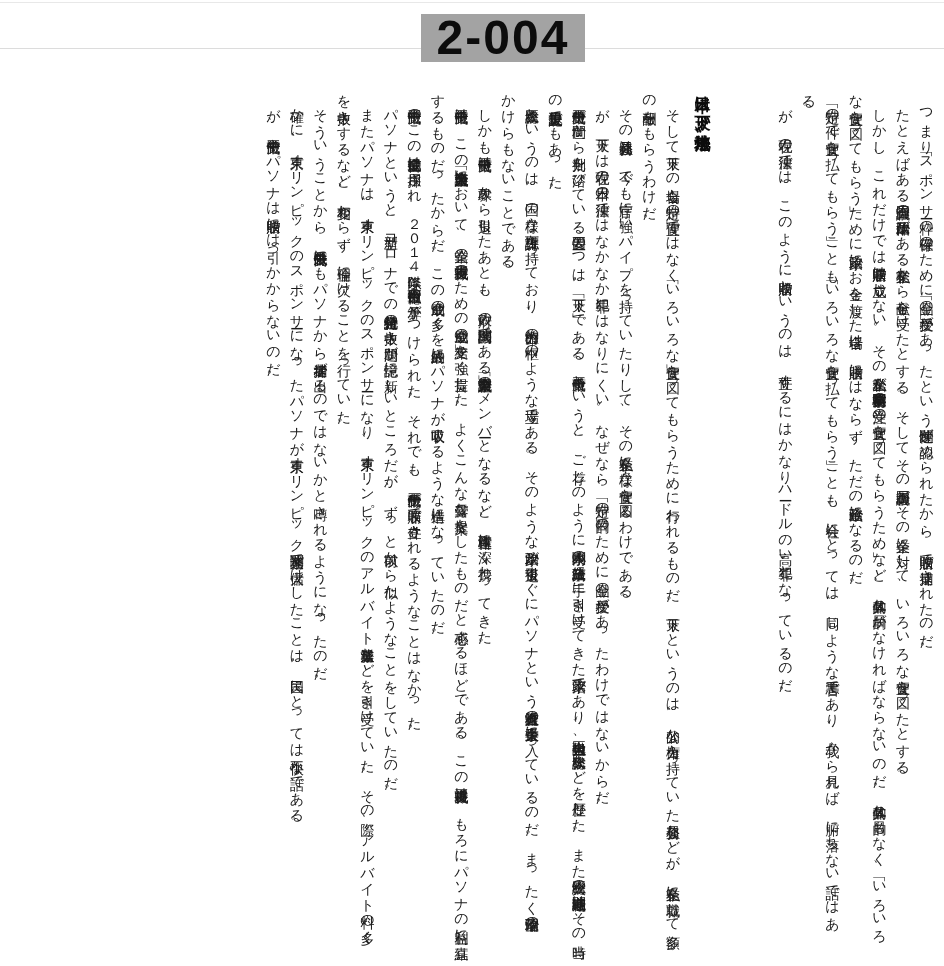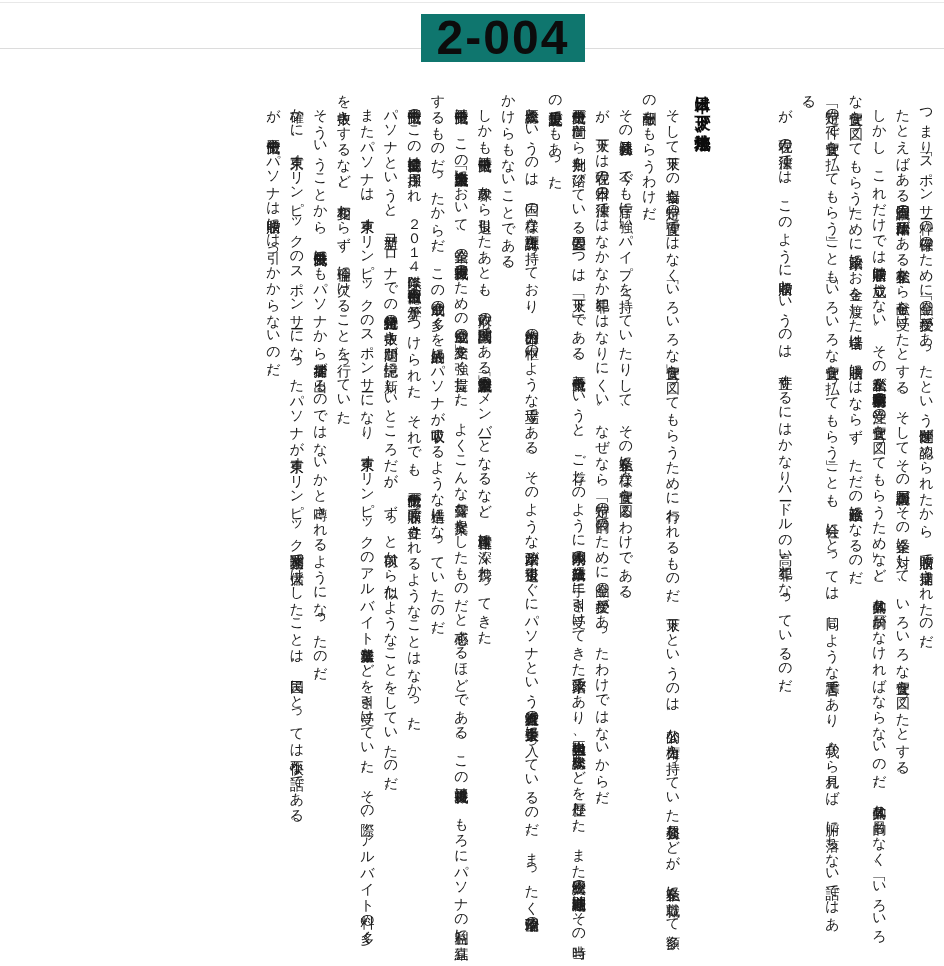--- a/index.html
+++ b/index.html
@@ -32,21 +32,21 @@
     margin: 0;
     text-align: center;
     z-index: 2;
   }
   .page-title .title-text {
     display: inline-block;
     position: relative;
     left: 31px;
     top: 14px;
     padding: 0 16px;
-    background: #0f766e;
+    background: #a3a3a3;
     font-family: "Liberation Sans", "DejaVu Sans", sans-serif;
     font-weight: 700;
     font-size: 48px;
     line-height: 1.0;
     letter-spacing: 2px;
     color: #0c0c0c;
   }
   .article {
     position: absolute;
     top: 85px;

